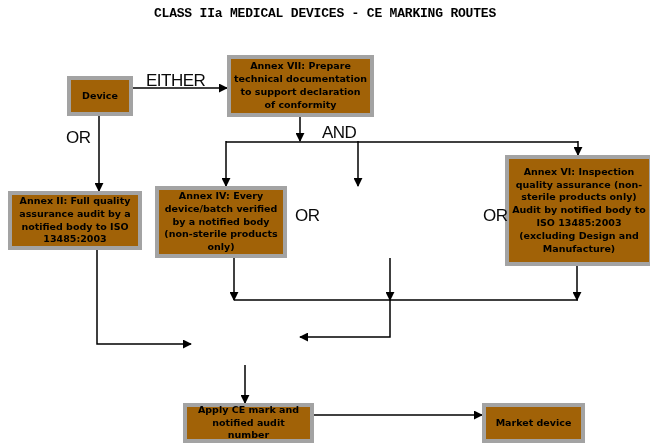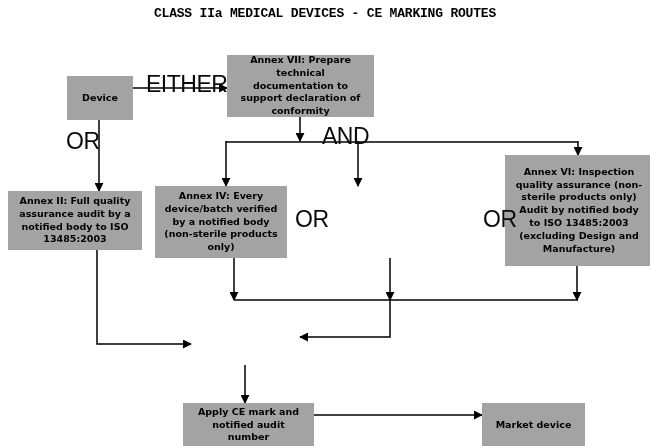--- a/index.html
+++ b/index.html
@@ -13,31 +13,31 @@
   #title{
     position:absolute;left:0;top:6px;width:650px;
     text-align:center;
     font-family:Liberation Mono, monospace;
     font-weight:bold;font-size:13px;letter-spacing:-0.2px;
     color:#000;
   }
   #connector-layer{position:absolute;left:0;top:0;width:650px;height:446px;}
   .node{
     position:absolute;box-sizing:border-box;
-    background:#a3a3a3;border:6px solid #a3a3a3;
+    background:#a16207;border:4px solid #a3a3a3;
     display:flex;align-items:center;justify-content:center;
     text-align:center;
     font-weight:bold;font-size:9.5px;line-height:12.8px;
     color:#000;
     padding:16px 3px;
   }
   .edge-label{
     position:absolute;
     font-family:"Liberation Sans",sans-serif;
-    font-size:23px;letter-spacing:-0.5px;
+    font-size:17px;letter-spacing:-0.5px;
     color:#0a0a0a;white-space:nowrap;
   }
   svg line, svg polyline{stroke:#000;stroke-width:1.5;fill:none;}
 </style>
 </head>
 <body>
 
 <div id="canvas">
 
   <div id="title">CLASS IIa MEDICAL DEVICES - CE MARKING ROUTES</div>

